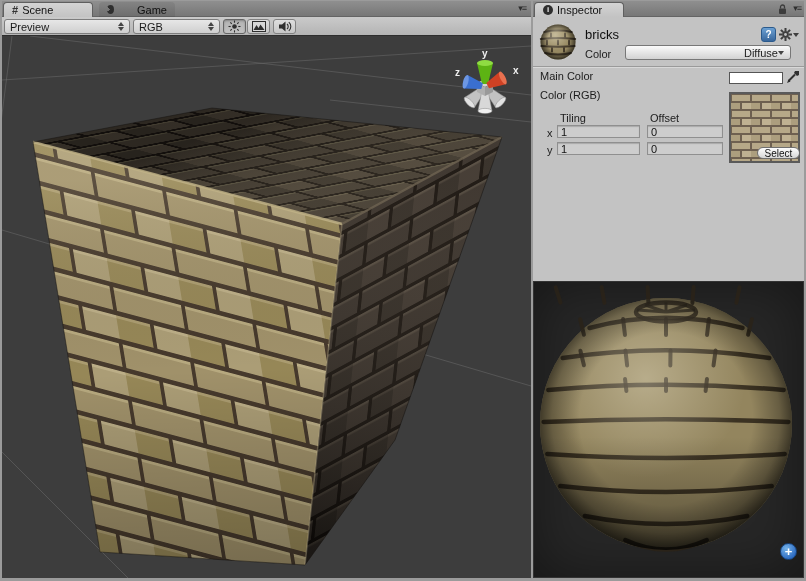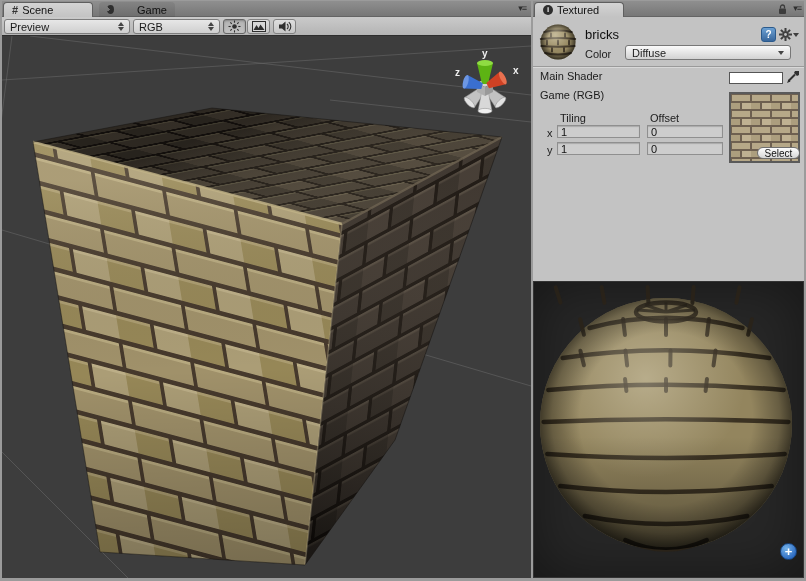--- a/index.html
+++ b/index.html
@@ -39,21 +39,21 @@
   .search{position:absolute;top:3px;left:300px;width:224px;height:13px;border:1px solid #828282;border-radius:7px;
     background:linear-gradient(#fdfdfd,#e9e9e9);display:flex;align-items:center;padding:0 6px;gap:3px;}
   .search .ph{font-size:10px;color:#8e8e8e;}
 
   
   .insp-content{position:absolute;top:16px;left:0;right:0;height:232px;background:#c3c3c3;font-size:11px;color:#1c1c1c;}
   .mat-name{position:absolute;left:52px;top:10px;font-size:13px;color:#0f0f0f;}
   .shader-lbl{position:absolute;left:52px;top:31px;}
   .shader-dd{position:absolute;left:92px;top:28px;width:166px;height:15px;border:1px solid #777;border-radius:3px;
     background:linear-gradient(#fafafa,#d2d2d2);display:flex;align-items:center;padding:0 6px;font-size:11px;}
-  .shader-dd .lbl{flex:1;}
+  .shader-dd .lbl{flex:1;text-align:right;}
   .help-btn{position:absolute;left:228px;top:10px;width:15px;height:15px;border-radius:3px;
     background:linear-gradient(#6ca1d3,#38669c);border:1px solid #2b5a8c;color:#fff;font-size:10px;font-weight:bold;
     text-align:center;line-height:14px;}
   .gear-btn{position:absolute;left:246px;top:10px;width:20px;height:15px;display:flex;align-items:center;gap:1px;}
   .divider{position:absolute;left:0;right:0;top:49px;height:2px;border-top:1px solid #9a9a9a;border-bottom:1px solid #d8d8d8;}
   .lbl-row{position:absolute;}
   .swatch{position:absolute;left:196px;top:55px;width:54px;height:12px;background:#fff;border:1px solid #555;}
   .tex-thumb{position:absolute;left:196px;top:75px;width:71px;height:71px;border:2px solid #5a5a5a;background:#777;}
   .select-btn{position:absolute;left:224px;top:134px;width:43px;height:12px;border:1px solid #6f6f6f;border-radius:2px;
     background:linear-gradient(#fefefe,#d6d6d6);font-size:10px;color:#111;text-align:center;line-height:11px;}
@@ -249,21 +249,21 @@
         <text class="giz-label" x="12" y="31">z</text>
         <text class="giz-label" x="70" y="29">x</text>
       </g>
     </svg>
   </div>
 
   <div class="pane inspector-pane">
     <div class="tabstrip">
       <div class="tab active" style="left:1px;width:90px;">
         <span class="info-glyph">i</span>
-        <span>Textured</span>
+        <span>Inspector</span>
       </div>
       <svg width="9" height="11" viewBox="0 0 9 11" style="position:absolute;right:17px;top:3px;">
         <path d="M2.5 4.5 V3 A2 2 0 0 1 6.5 3 V4.5" fill="none" stroke="#3c3c3c" stroke-width="1.3"></path>
         <rect x="1" y="4.5" width="7" height="5.5" rx="1" fill="#3c3c3c"></rect>
       </svg>
       <div class="panel-menu" style="right:3px;">▾≡</div>
     </div>
 
     <div class="insp-content">
 
@@ -315,29 +315,29 @@
             <rect x="5.5" y="10" width="2" height="3" transform="rotate(45 6.5 6.5)"></rect>
             <rect x="0" y="5.5" width="3" height="2" transform="rotate(45 6.5 6.5)"></rect>
             <rect x="10" y="5.5" width="3" height="2" transform="rotate(45 6.5 6.5)"></rect>
           </g>
           <circle cx="6.5" cy="6.5" r="1.4" fill="#c3c3c3"></circle>
         </svg>
         <i class="tri-dn" style="border-top-color:#3f3f3f;"></i>
       </div>
       <div class="divider"></div>
 
-      <div class="lbl-row" style="left:7px;top:53px;">Main Shader</div>
+      <div class="lbl-row" style="left:7px;top:53px;">Main Color</div>
       <div class="swatch"></div>
       <svg width="14" height="14" viewBox="0 0 14 14" style="position:absolute;left:253px;top:53px;">
         <path d="M13 1 L9 1 L8 3 L11 6 L13 5 Z" fill="#2f2f2f"></path>
         <line x1="9" y1="4.5" x2="2.5" y2="11" stroke="#2f2f2f" stroke-width="2"></line>
         <path d="M2.5 9.5 L1 13 L4.5 11.5 Z" fill="#2f2f2f"></path>
       </svg>
 
-      <div class="lbl-row" style="left:7px;top:72px;">Game (RGB)</div>
+      <div class="lbl-row" style="left:7px;top:72px;">Color (RGB)</div>
 
       <div class="tex-thumb">
         <svg width="67" height="67" viewBox="0 0 67 67">
           <defs>
             <pattern id="pTex" patternUnits="userSpaceOnUse" width="20" height="16">
               <rect width="20" height="16" fill="#6e6050"></rect>
               <rect x="1" y="1" width="18" height="6" fill="#b6a888"></rect>
               <rect x="-9" y="9" width="18" height="6" fill="#ac9e7e"></rect>
               <rect x="11" y="9" width="18" height="6" fill="#bfb192"></rect>
             </pattern>

